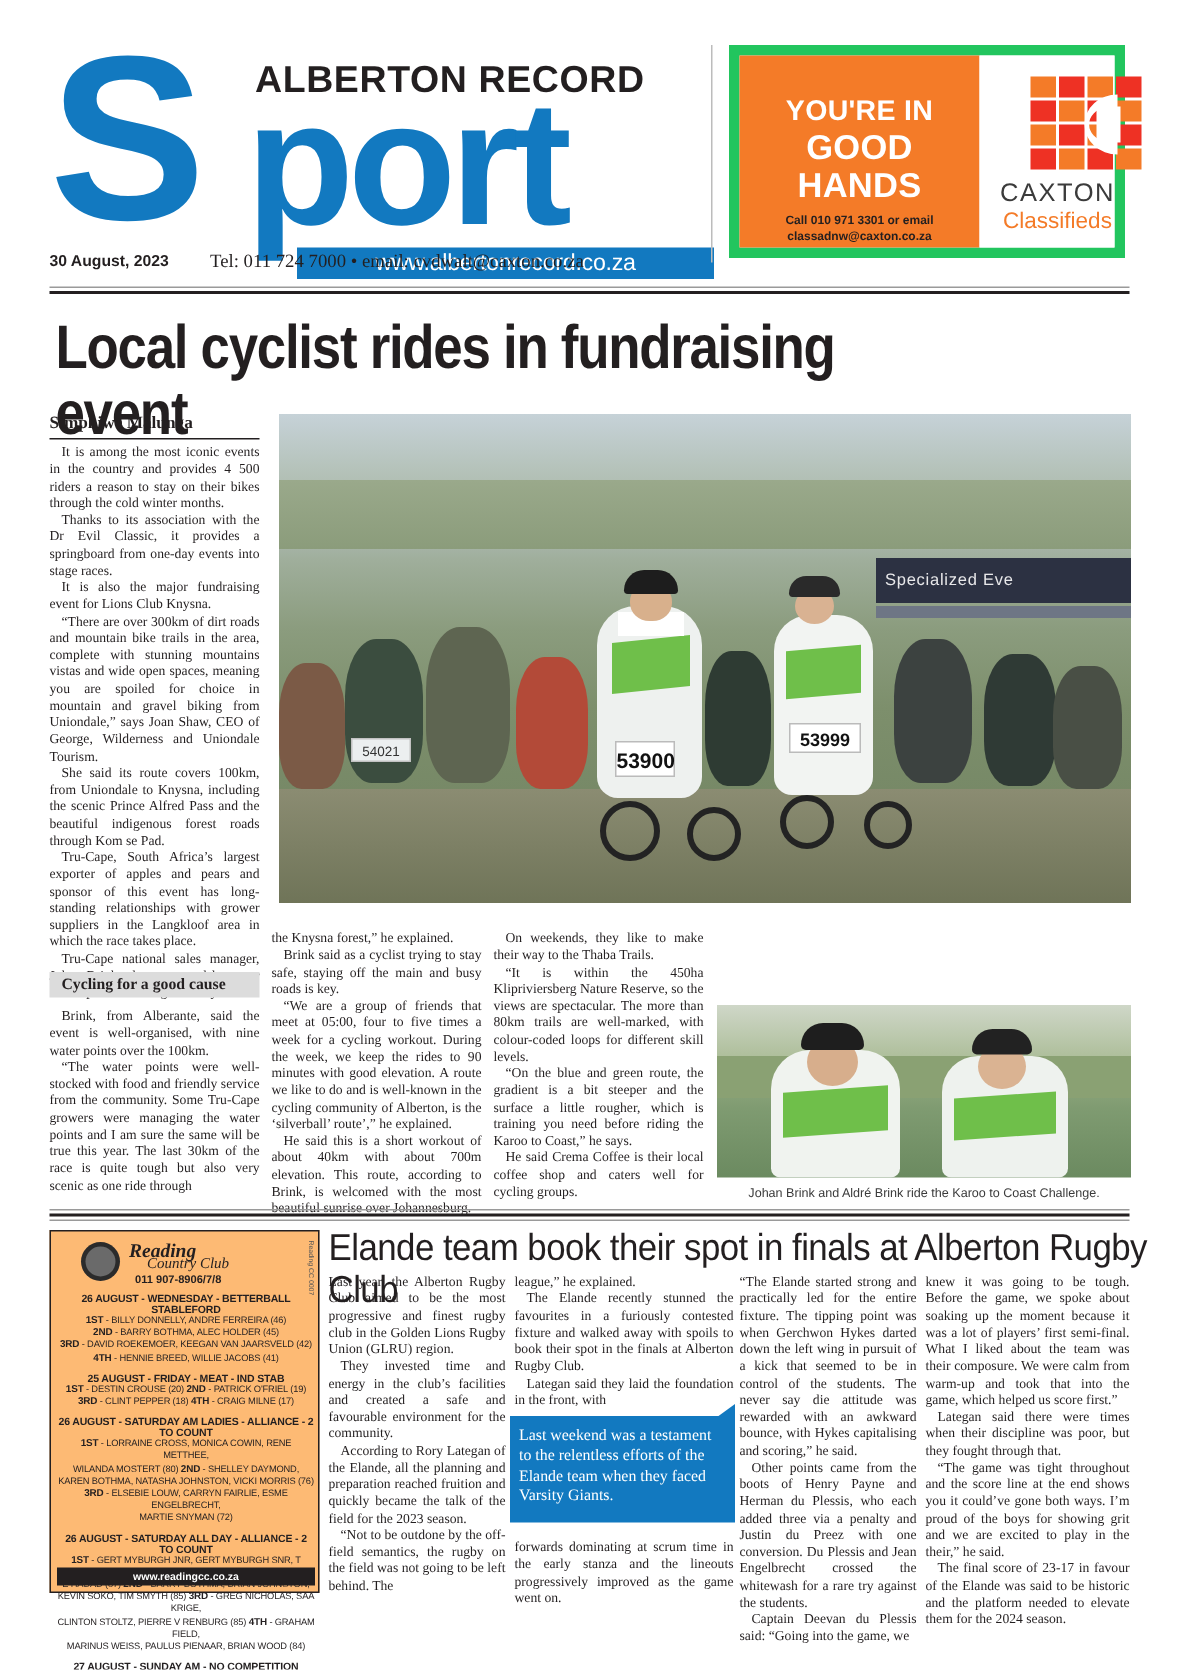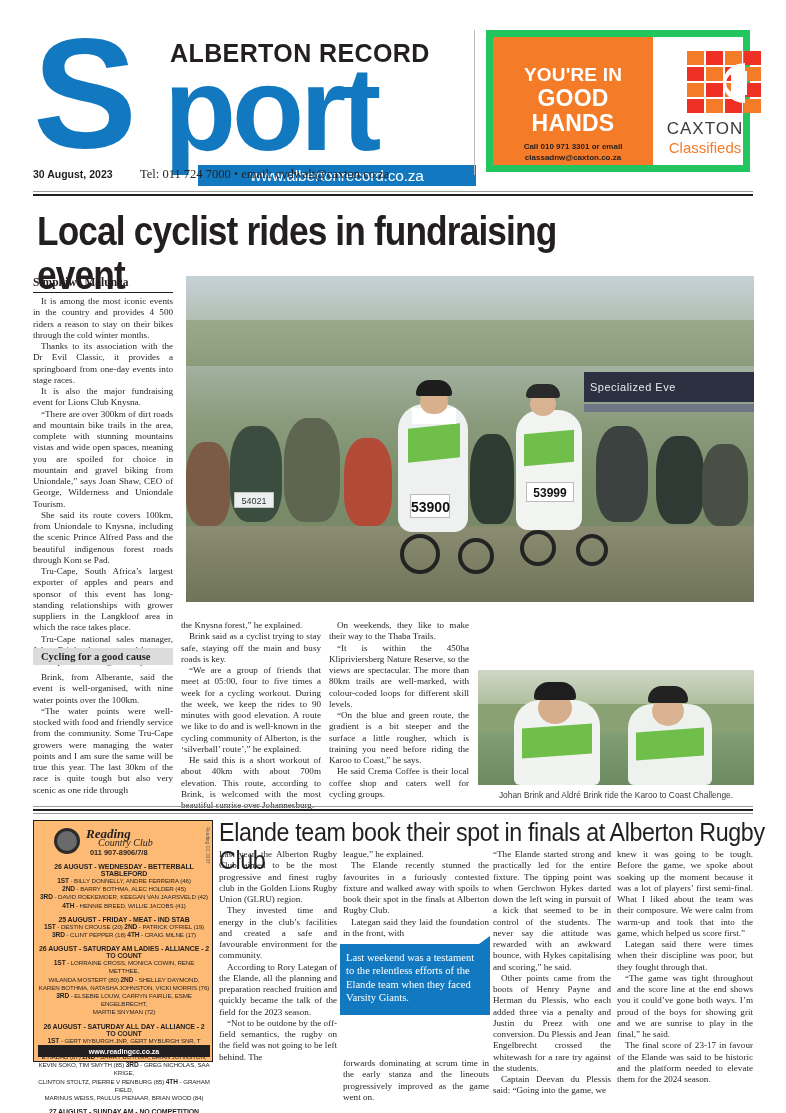--- a/index.html
+++ b/index.html
@@ -393,30 +393,30 @@
   </div>
 
   <div class="col" style="left:343px;top:849px;width:146px;">
     <p class="noind">league,” he explained.</p>
     <p>The Elande recently stunned the favourites in a furiously contested fixture and walked away with spoils to book their spot in the finals at Alberton Rugby Club.</p>
     <p>Lategan said they laid the foundation in the front, with</p>
   </div>
 
   <div class="pullq">Last weekend was a testament to the relentless efforts of the Elande team when they faced Varsity Giants.</div>
 
-  <div class="col" style="left:343px;top:1026px;width:146px;margin-top:32px;">
+  <div class="col" style="left:343px;top:1026px;width:146px;">
     <p class="noind">forwards dominating at scrum time in the early stanza and the lineouts progressively improved as the game went on.</p>
   </div>
 
   <div class="col" style="left:493px;top:849px;width:118px;">
     <p class="noind">“The Elande started strong and practically led for the entire fixture. The tipping point was when Gerchwon Hykes darted down the left wing in pursuit of a kick that seemed to be in control of the students. The never say die attitude was rewarded with an awkward bounce, with Hykes capitalising and scoring,” he said.</p>
     <p>Other points came from the boots of Henry Payne and Herman du Plessis, who each added three via a penalty and Justin du Preez with one conversion. Du Plessis and Jean Engelbrecht crossed the whitewash for a rare try against the students.</p>
     <p>Captain Deevan du Plessis said: “Going into the game, we</p>
   </div>
 
   <div class="col" style="left:617px;top:849px;width:136px;">
     <p class="noind">knew it was going to be tough. Before the game, we spoke about soaking up the moment because it was a lot of players’ first semi-final. What I liked about the team was their composure. We were calm from warm-up and took that into the game, which helped us score first.”</p>
     <p>Lategan said there were times when their discipline was poor, but they fought through that.</p>
-    <p>“The game was tight throughout and the score line at the end shows you it could’ve gone both ways. I’m proud of the boys for showing grit and we are sunrise to play in the final,” he said.</p>
+    <p>“The game was tight throughout and the score line at the end shows you it could’ve gone both ways. I’m proud of the boys for showing grit and we are excited to play in the their,” he said.</p>
     <p>The final score of 23-17 in favour of the Elande was said to be historic and the platform needed to elevate them for the 2024 season.</p>
   </div>
 
 </div>
 
 </body></html>

